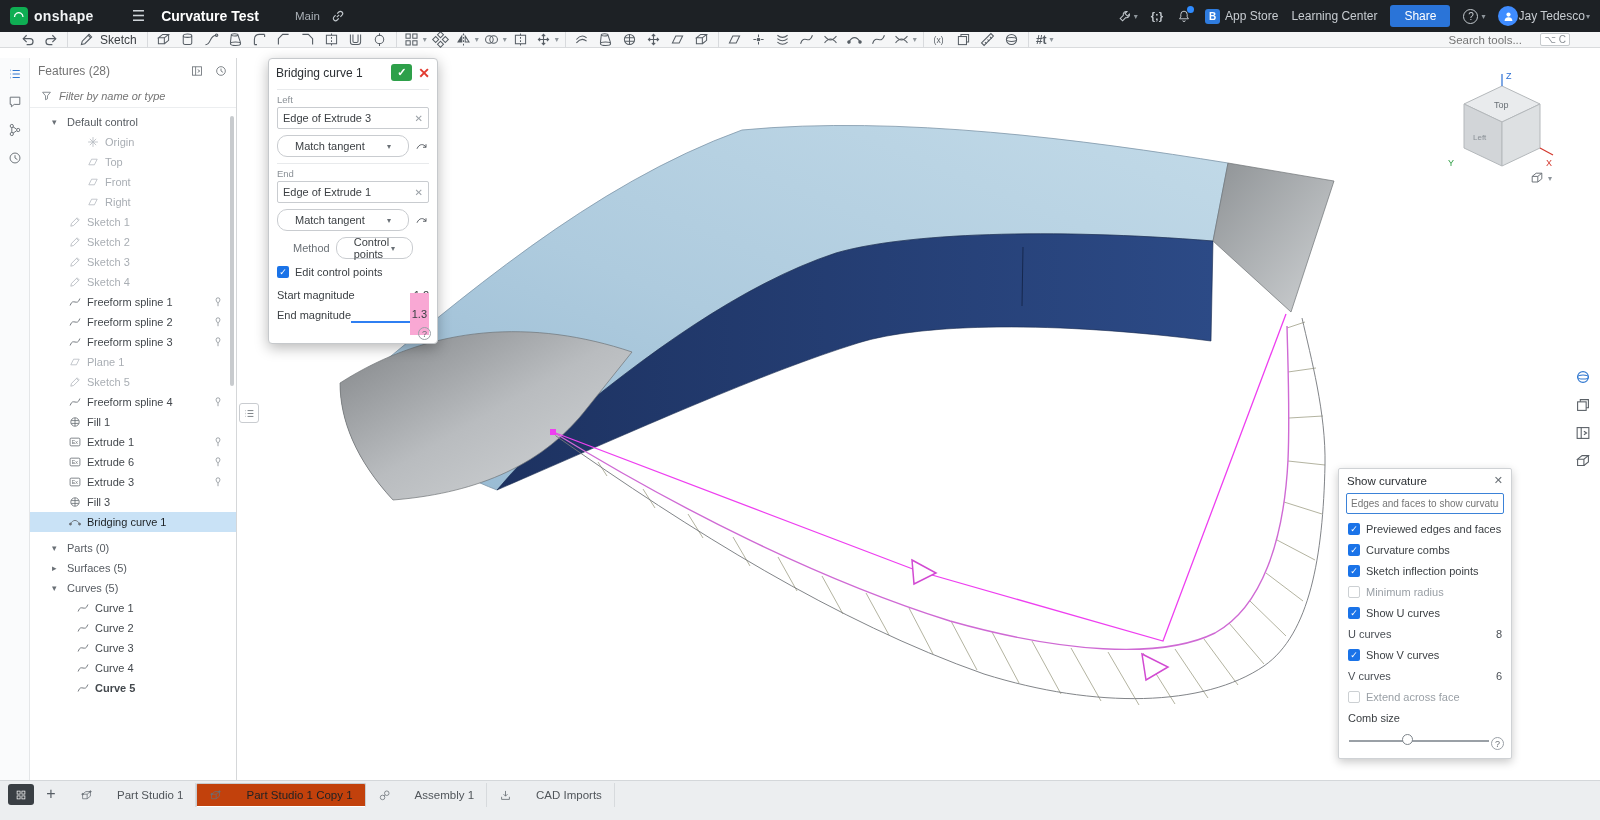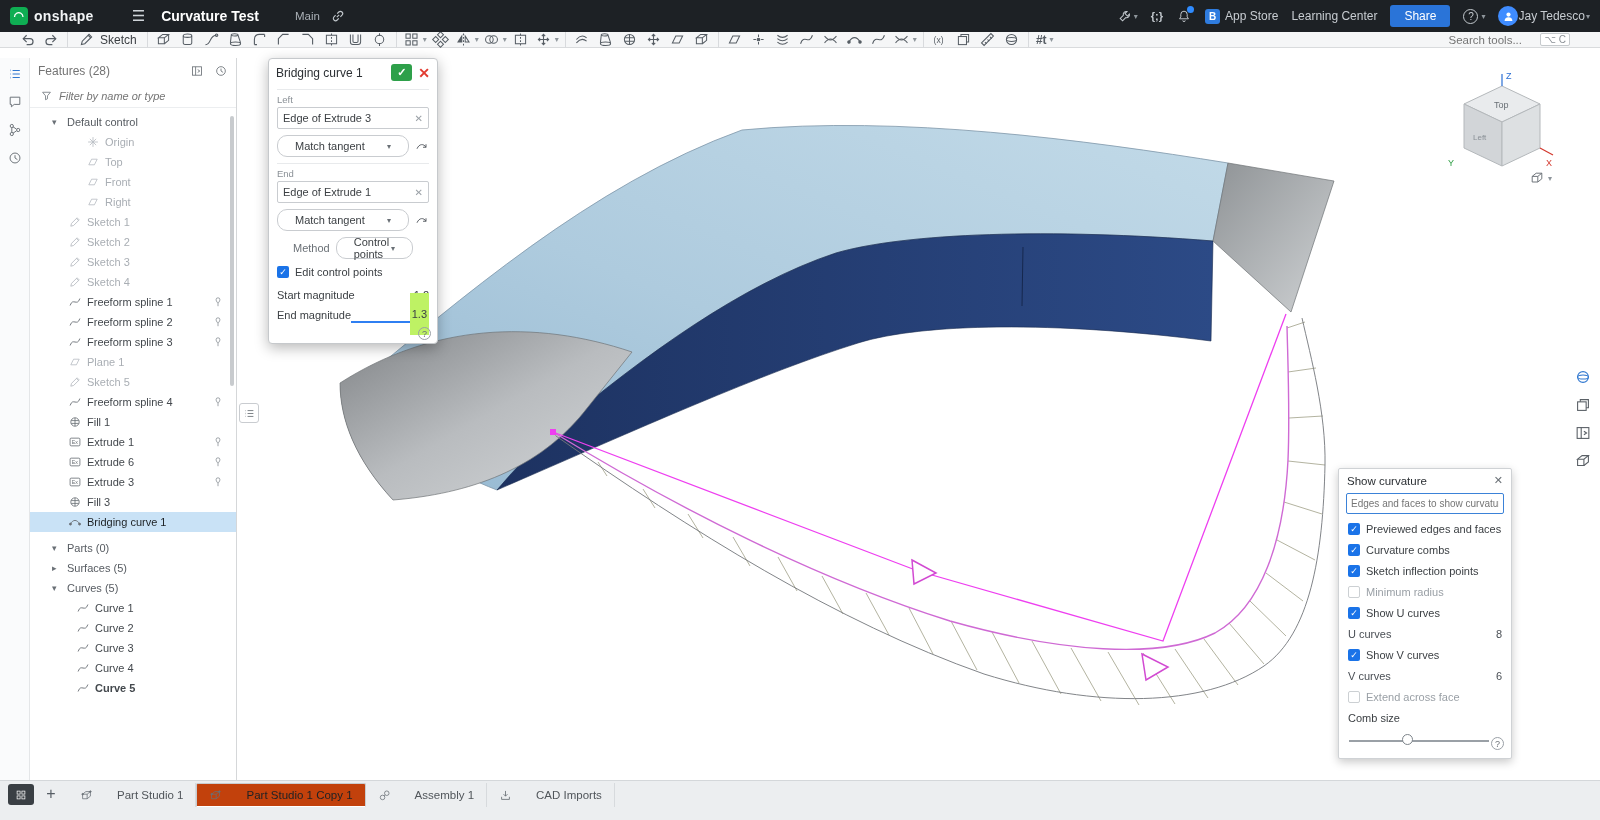--- a/index.html
+++ b/index.html
@@ -71,21 +71,21 @@
   .ddl{flex:1;height:22px;border:1px solid #c9ccd0;border-radius:10px;display:flex;align-items:center;padding:0 17px;font-size:11px;background:#fff}
   .ddl .cdn2{margin-left:auto;font-size:8px;color:#6a7076}
   .flip{width:15px;height:15px;color:#5a6066;flex:none}
   .mrow{display:flex;align-items:center;margin:5px 16px;font-size:11px}
   .mrow .mlab{color:#6a7076;margin-right:6px}
   .cbrow{display:flex;align-items:center;gap:6px;margin:7px 0;font-size:11px;color:#3c4044}
   .cb{width:12px;height:12px;border-radius:2px;background:#1a73e8;color:#fff;font-size:9px;display:flex;align-items:center;justify-content:center;flex:none}
   .cb.dis{background:#fff;border:1px solid #ccd0d3}
   .magrow{display:flex;align-items:center;justify-content:space-between;height:20px;font-size:11px;color:#3c4044}
   .magfield{width:78px;text-align:right;border-bottom:2px solid #2f7ff2;padding-bottom:1px}
-  .selval{background:#bef264;padding:15px 2px}
+  .selval{background:#f9a8d4;padding:15px 2px}
   .dhelp{position:absolute;right:6px;bottom:3px;width:13px;height:13px;border:1px solid #9aa0a6;border-radius:50%;font-size:9px;color:#6a7076;display:flex;align-items:center;justify-content:center}
   
   #cpanel{position:absolute;left:1338px;top:468px;width:174px;background:#fff;border:1px solid #cfd2d5;box-shadow:0 3px 10px rgba(0,0,0,.22);z-index:25;padding-bottom:10px;border-radius:2px}
   .chead{display:flex;align-items:center;height:23px;padding:0 8px;font-size:11.5px;color:#2b2f33}
   .chead .cx{margin-left:auto;color:#6a7076;font-size:11px}
   .cinput{margin:1px 7px 4px;height:21px;border:1.5px solid #3b82d8;border-radius:2px;display:flex;align-items:center;padding:0 4px}
   .cinput input{border:none;outline:none;font-size:10px;color:#8a9096;width:100%;font-family:"Liberation Sans",sans-serif}
   .crow{display:flex;align-items:center;gap:6px;padding:0 9px;height:21px;font-size:11px;color:#3c4044}
   .crow.dim{color:#9aa0a6}
   .crow.val{justify-content:space-between;color:#4a4f55}

